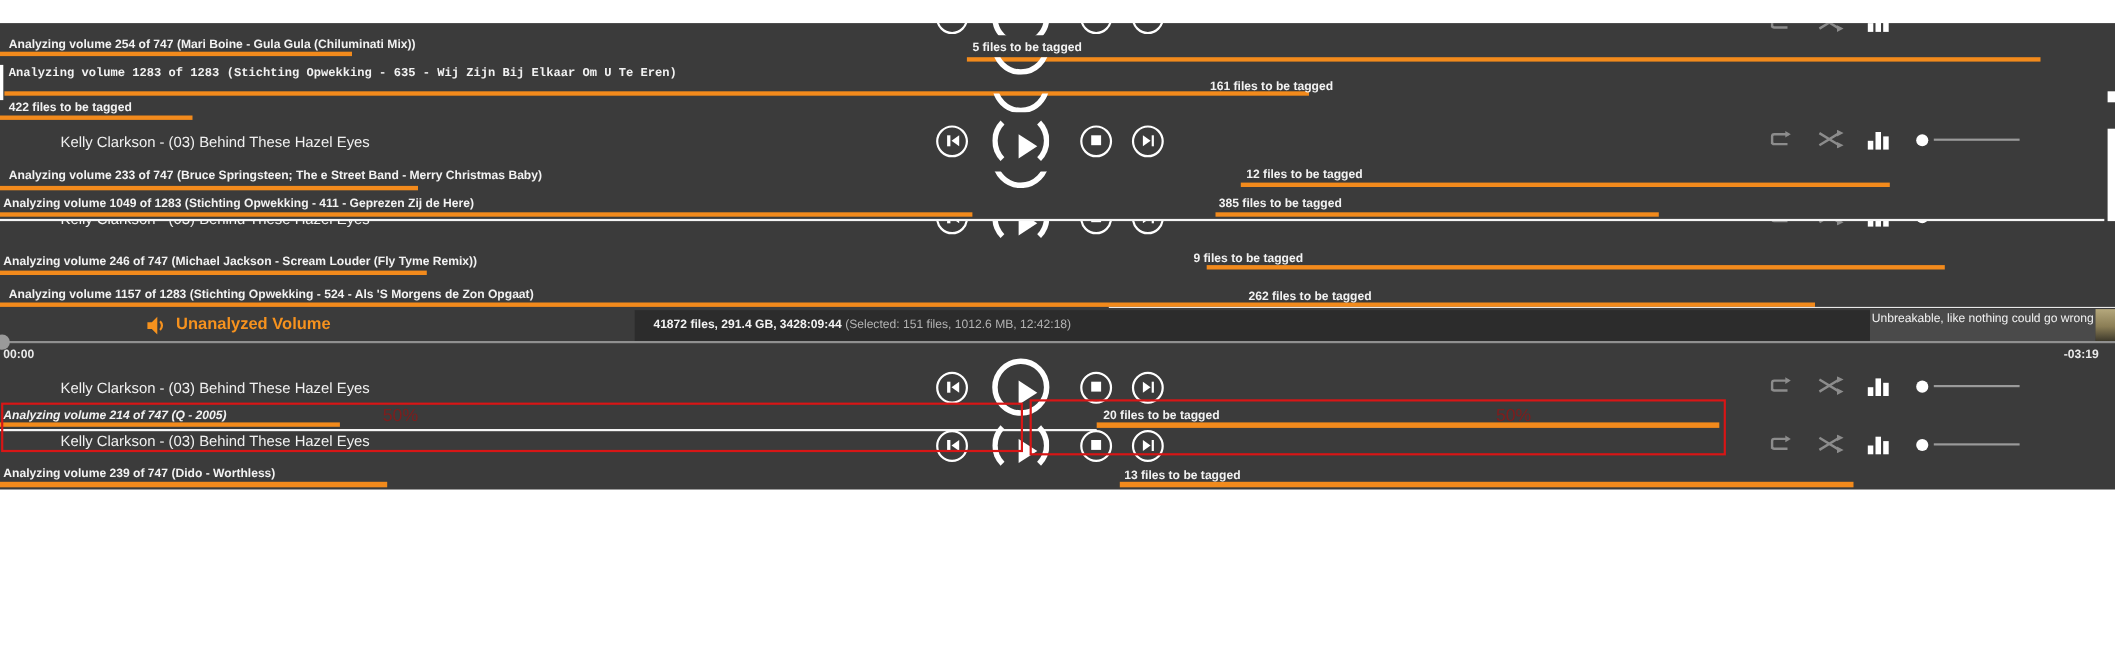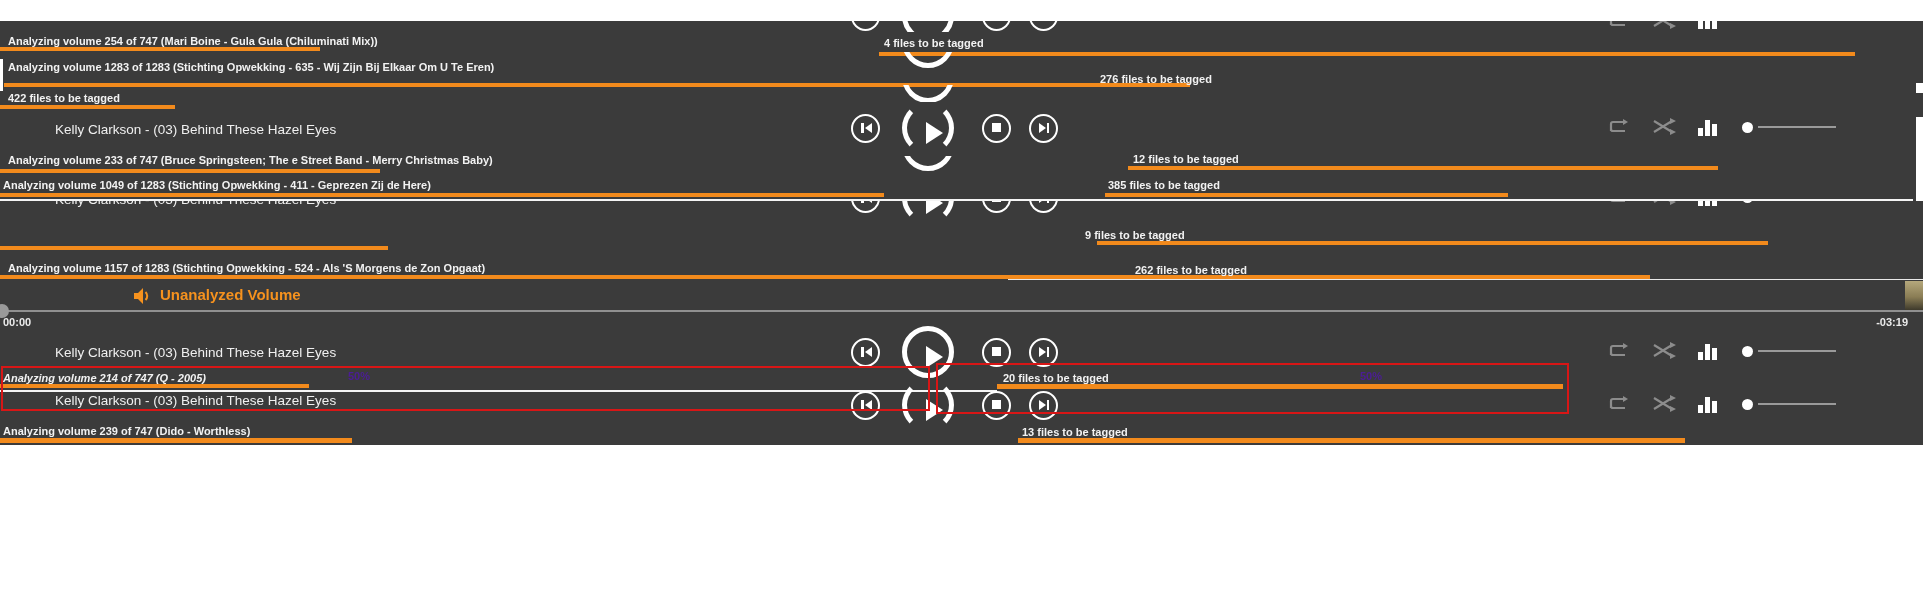--- a/index.html
+++ b/index.html
@@ -28,21 +28,21 @@
   .ptri{position:absolute;left:19px;top:15px;width:0;height:0;border-top:11px solid transparent;border-bottom:11px solid transparent;border-left:17px solid #fff;}
 
   
   .icluster{position:absolute;width:260px;height:20px;z-index:30;}
   .eq{position:absolute;left:92px;bottom:1px;display:flex;align-items:flex-end;gap:2px;height:16px;}
   .eq span{display:block;width:5px;background:#fff;}
   .voldot{position:absolute;left:136px;top:4.5px;width:11px;height:11px;border-radius:50%;background:#fff;}
   .volline{position:absolute;left:152px;top:9px;width:78px;height:2px;background:#9a9a9a;}
 
   .redbox{position:absolute;border:2px solid #d81616;background:transparent;z-index:60;}
-  .pct{position:absolute;font-size:11px;font-weight:700;color:#4c1d95;z-index:61;white-space:nowrap;}
+  .pct{position:absolute;font-size:16px;font-weight:400;color:#7f1d1d;z-index:61;white-space:nowrap;}
 
   #libstats{position:absolute;left:577px;top:261px;width:1123px;height:28px;background:#2c2c2c;z-index:10;}
   #libstats .txt{position:absolute;left:17px;top:7px;font-size:11px;white-space:nowrap;color:#f2f2f2;font-weight:700;}
   #libstats .sel{color:#b3b3b3;font-weight:400;}
   #tooltipbox{position:absolute;left:1700px;top:260px;width:205px;height:29px;background:#4a4a4a;z-index:40;overflow:hidden;}
   #tooltipbox .tl{margin-top:3px;width:100%;text-align:center;font-size:11px;color:#f2f2f2;line-height:13px;}
   #artsliver{position:absolute;left:1905px;top:260px;width:18px;height:29px;z-index:40;
     background:linear-gradient(180deg,#b5a87c 0%,#8a7d55 55%,#3e3a2c 100%);}
 
   #seekline{position:absolute;left:0;top:289px;width:1923px;height:2px;background:#909090;z-index:21;}
@@ -80,27 +80,27 @@
       <div class="eq">
           <span style="height:8px;"></span>
           <span style="height:16px;"></span>
           <span style="height:12px;"></span>
         </div>
     </div>
   </div>
 
   <div class="an-text" style="left:8px;top:14px;">Analyzing volume 254 of 747 (Mari Boine - Gula Gula (Chiluminati Mix))</div>
   <div class="obar" style="left:0;top:26px;width:320px;"></div>
-  <div class="tag-text" style="left:884px;top:16px;">4 files to be tagged</div>
+  <div class="tag-text" style="left:884px;top:16px;">5 files to be tagged</div>
   <div class="obar" style="left:879px;top:31px;width:976px;"></div>
 
   <div class="sliver" style="left:0;top:38px;width:3px;height:32px;"></div>
-  <div class="an-text" style="left:8px;top:40px;">Analyzing volume 1283 of 1283 (Stichting Opwekking - 635 - Wij Zijn Bij Elkaar Om U Te Eren)</div>
+  <div class="an-text" style="left:8px;top:40px;font-family:Liberation Mono, monospace;">Analyzing volume 1283 of 1283 (Stichting Opwekking - 635 - Wij Zijn Bij Elkaar Om U Te Eren)</div>
   <div class="obar" style="left:4px;top:62px;width:1186px;"></div>
-  <div class="tag-text" style="left:1100px;top:52px;">276 files to be tagged</div>
+  <div class="tag-text" style="left:1100px;top:52px;">161 files to be tagged</div>
 
   <div class="tag-text" style="left:8px;top:71px;">422 files to be tagged</div>
   <div class="obar" style="left:0;top:84px;width:175px;"></div>
 
   <div class="clipstrip" style="left:896px;top:31px;width:66px;height:16px;">
     <div class="ring play" style="left:6px;top:-36px;"></div>
   </div>
   <div class="clipstrip" style="left:896px;top:64px;width:66px;height:17px;">
     <div class="ring play" style="left:6px;top:-34px;"></div>
   </div>
@@ -187,36 +187,44 @@
       <div class="eq">
           <span style="height:8px;"></span>
           <span style="height:16px;"></span>
           <span style="height:12px;"></span>
         </div>
       <div class="voldot"></div>
 
     </div>
   </div>
 
+  <div class="an-text" style="left:3px;top:211px;">Analyzing volume 246 of 747 (Michael Jackson - Scream Louder (Fly Tyme Remix))</div>
   <div class="obar" style="left:0;top:225px;width:388px;"></div>
   <div class="tag-text" style="left:1085px;top:208px;">9 files to be tagged</div>
   <div class="obar" style="left:1097px;top:220px;width:671px;"></div>
 
   <div class="an-text" style="left:8px;top:241px;">Analyzing volume 1157 of 1283 (Stichting Opwekking - 524 - Als 'S Morgens de Zon Opgaat)</div>
   <div class="tag-text" style="left:1135px;top:243px;">262 files to be tagged</div>
   <div class="obar" style="left:0;top:254px;width:1650px;"></div>
   <div class="wline" style="left:1008px;top:258px;width:915px;height:1px;background:#e8e8e8;"></div>
 
   <div id="libicon">
     <svg width="18" height="18">
         <polygon points="1,6 5,6 10,1 10,17 5,12 1,12" fill="#f6921e"></polygon>
         <path d="M12.5 5 a5.5 5.5 0 0 1 0 8" stroke="#f6921e" stroke-width="2" fill="none"></path>
       </svg>
   </div>
   <div id="libname">Unanalyzed Volume</div>
+  <div id="libstats">
+    <div class="txt"><span>41872 files, 291.4 GB, 3428:09:44</span>
+      <span class="sel"> </span><span class="sel">(Selected: 151 files, 1012.6 MB, 12:42:18)</span></div>
+  </div>
+  <div id="tooltipbox">
+    <div class="tl">Unbreakable, like nothing could go wrong</div>
+  </div>
   <div id="artsliver"></div>
 
   <div id="seekline"></div>
   <div id="seekthumb"></div>
   <div class="time" style="left:3px;top:295px;">00:00</div>
   <div class="time" style="right:15px;top:295px;">-03:19</div>
 
   <div class="title" style="left:55px;top:324px;">Kelly Clarkson - (03) Behind These Hazel Eyes</div>
   <div class="tcluster" style="left:851px;top:301px;">
     <div class="ring sm" style="left:0;top:15.5px;">

